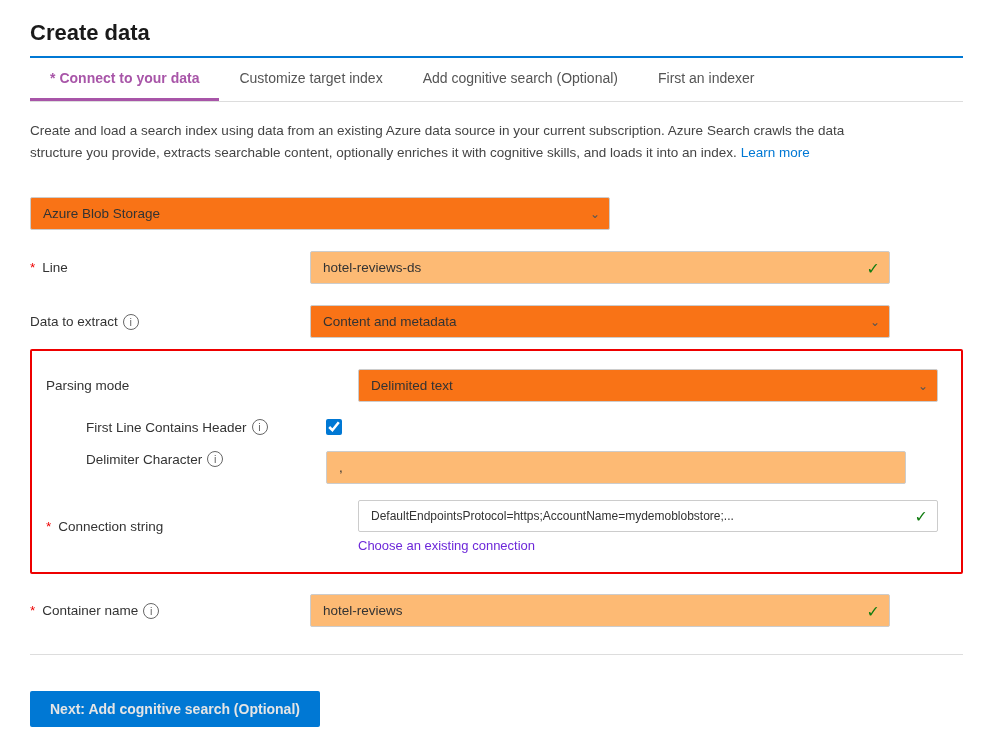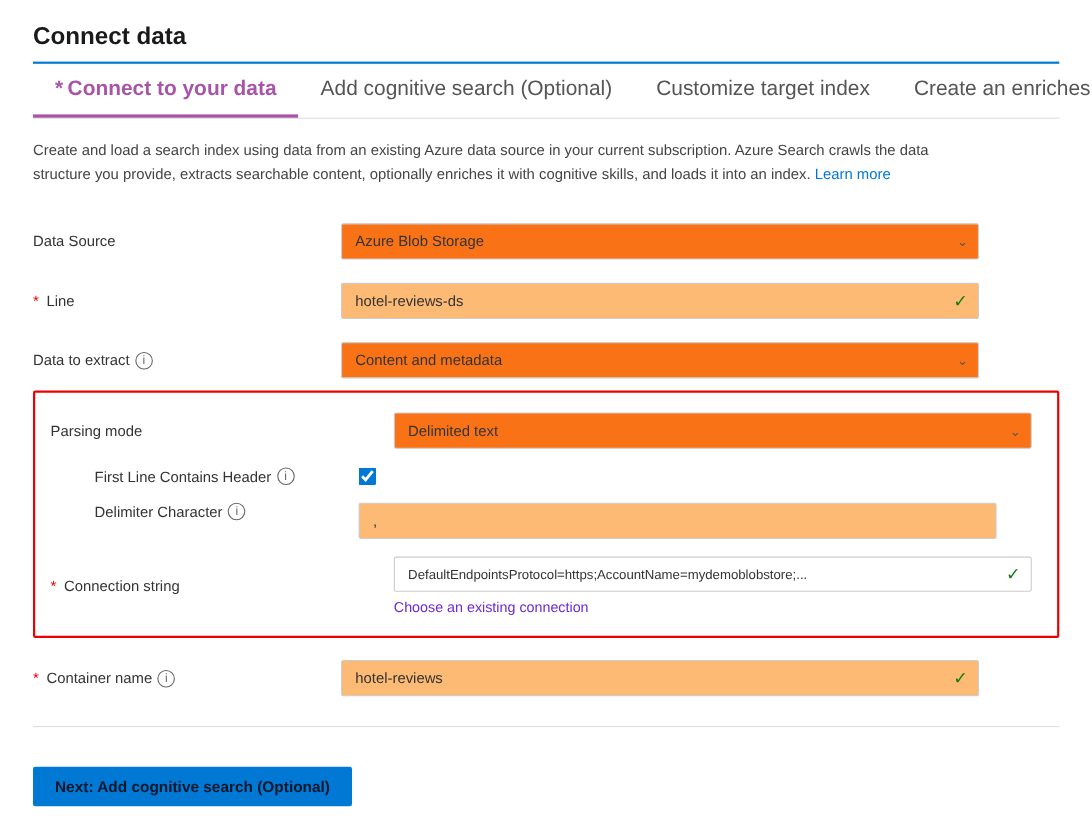--- a/index.html
+++ b/index.html
@@ -29,21 +29,21 @@
       display: flex;
       gap: 0;
       border-bottom: 1px solid #ddd;
       margin-bottom: 18px;
     }
 
     .tab {
       padding: 12px 20px;
       cursor: pointer;
       color: #555;
-      font-size: 19px;
+      font-size: 14px;
       border-bottom: 3px solid transparent;
       white-space: nowrap;
       text-align: right;
     }
 
     .tab.active {
       color: #a855a8;
       border-bottom: 3px solid #a855a8;
       font-weight: 600;
     }
@@ -226,21 +226,21 @@
       text-decoration: none;
       font-size: 13px;
       display: block;
       margin-top: 6px;
       margin-left: 0;
     }
 
     .next-button {
       display: inline-block;
       background: #0078d4;
-      color: #0f172a;
+      color: #e5e5e5;
       border: none;
       padding: 10px 20px;
       font-size: 14px;
       font-weight: 600;
       cursor: pointer;
       border-radius: 2px;
       margin-top: 20px;
     }
 
     .bottom-divider {
@@ -248,52 +248,49 @@
       border-top: 1px solid #ddd;
       margin: 16px 0;
     }
   </style>
 </head>
 <body>
 
 
 
 
-<h1 class="page-title">Connect data</h1>
+<h1 class="page-title">Create data</h1>
 <hr class="top-divider">
 
 
 <div class="tabs">
   <div class="tab active">
     <span class="tab-asterisk">*</span><span>Connect to your data</span>
   </div>
   <div class="tab">
+    <span>Customize target index</span>
+  </div>
+  <div class="tab">
     <span>Add cognitive search (Optional)</span>
   </div>
   <div class="tab">
-    <span>Customize target index</span>
-  </div>
-  <div class="tab">
-    <span>Create an enriches</span>
+    <span>First an indexer</span>
   </div>
 </div>
 
 
 <p class="description">
   <span>Create and load a search index using data from an existing Azure data source in your current subscription. Azure Search crawls the data structure you provide, extracts searchable content, optionally enriches it with cognitive skills, and loads it into an index.</span>
   <a href="#" class="learn-more">Learn more</a>
 </p>
 
 
 <div class="form-section">
 
   <div class="form-row">
-    <div class="label-col">
-      <span>Data Source</span>
-    </div>
     <div class="field-col">
       <div class="select-wrapper">
         <select class="form-select">
           <option>Azure Blob Storage</option>
           <option>Azure SQL Database</option>
           <option>Azure Cosmos DB</option>
           <option>Azure Table Storage</option>
         </select>
         <span class="chevron-icon">⌄</span>
       </div>

